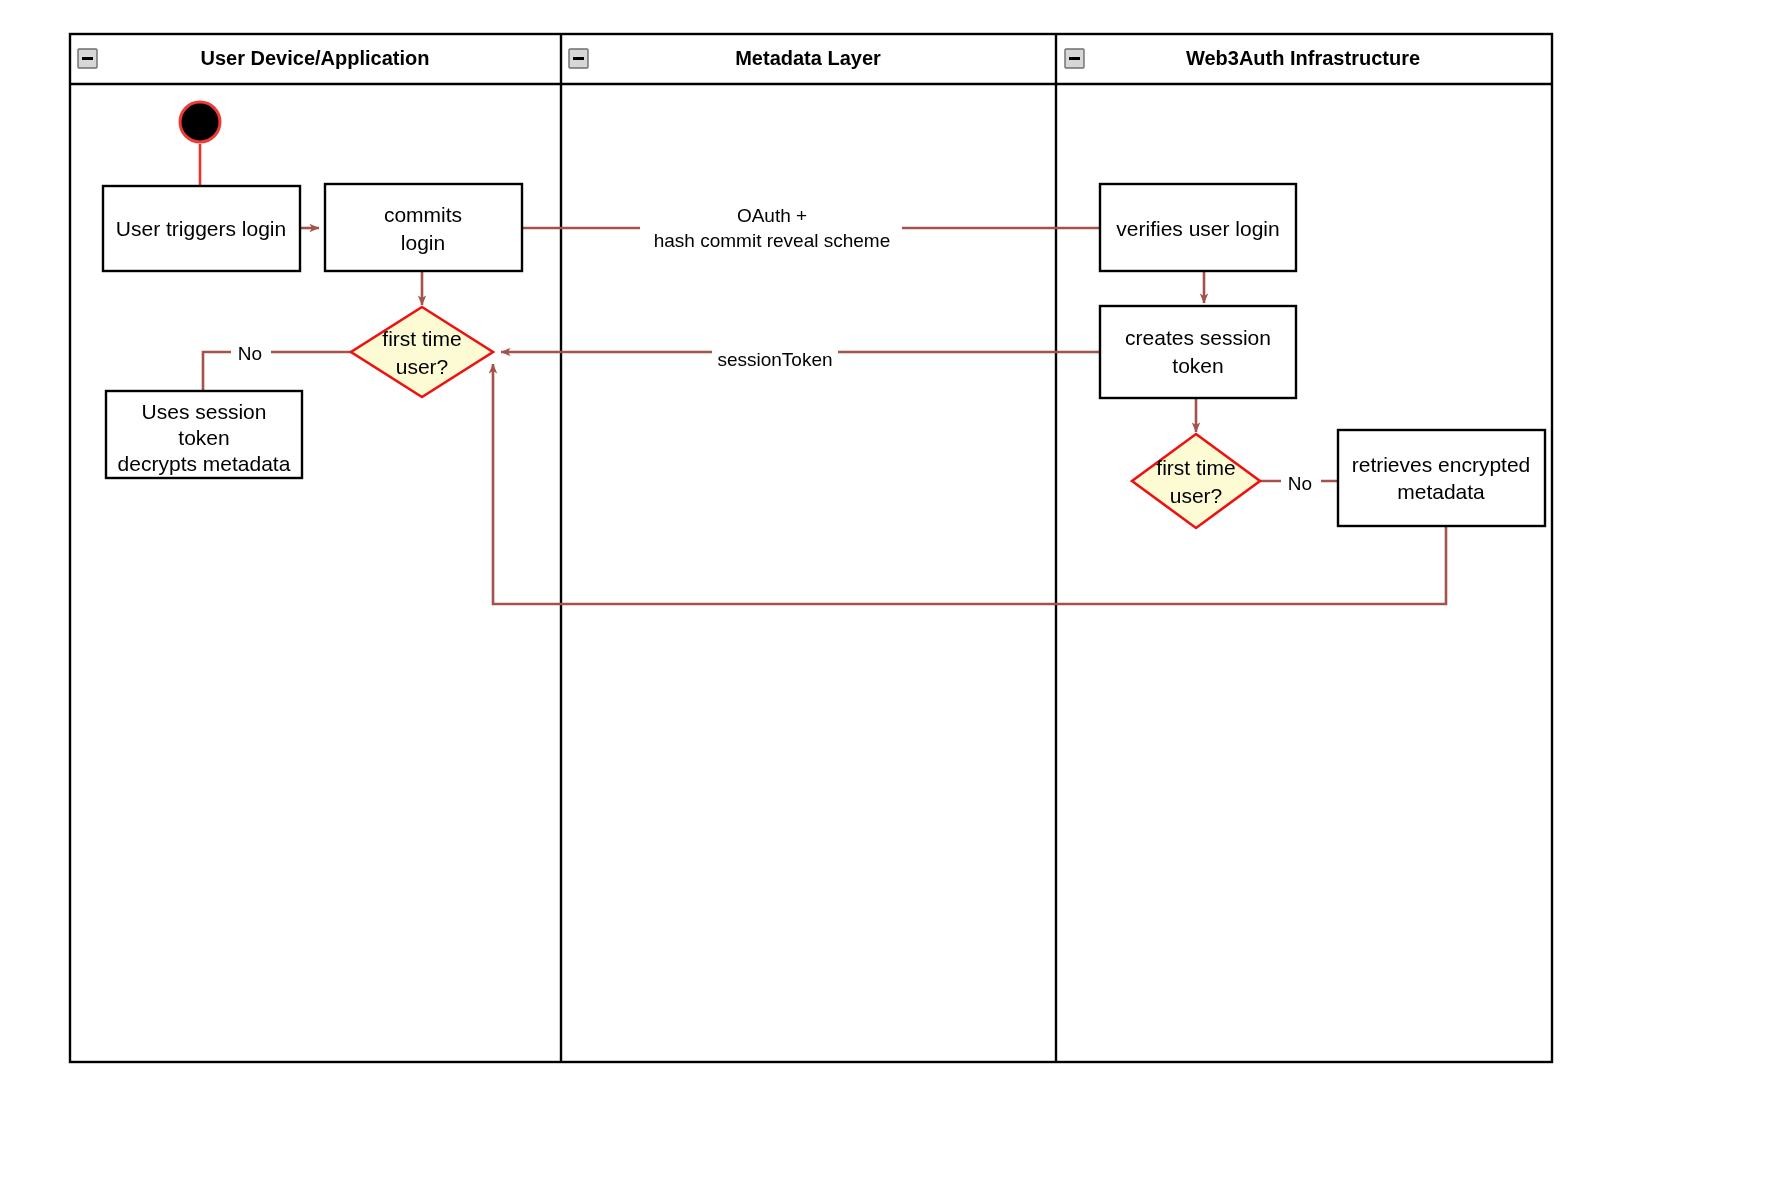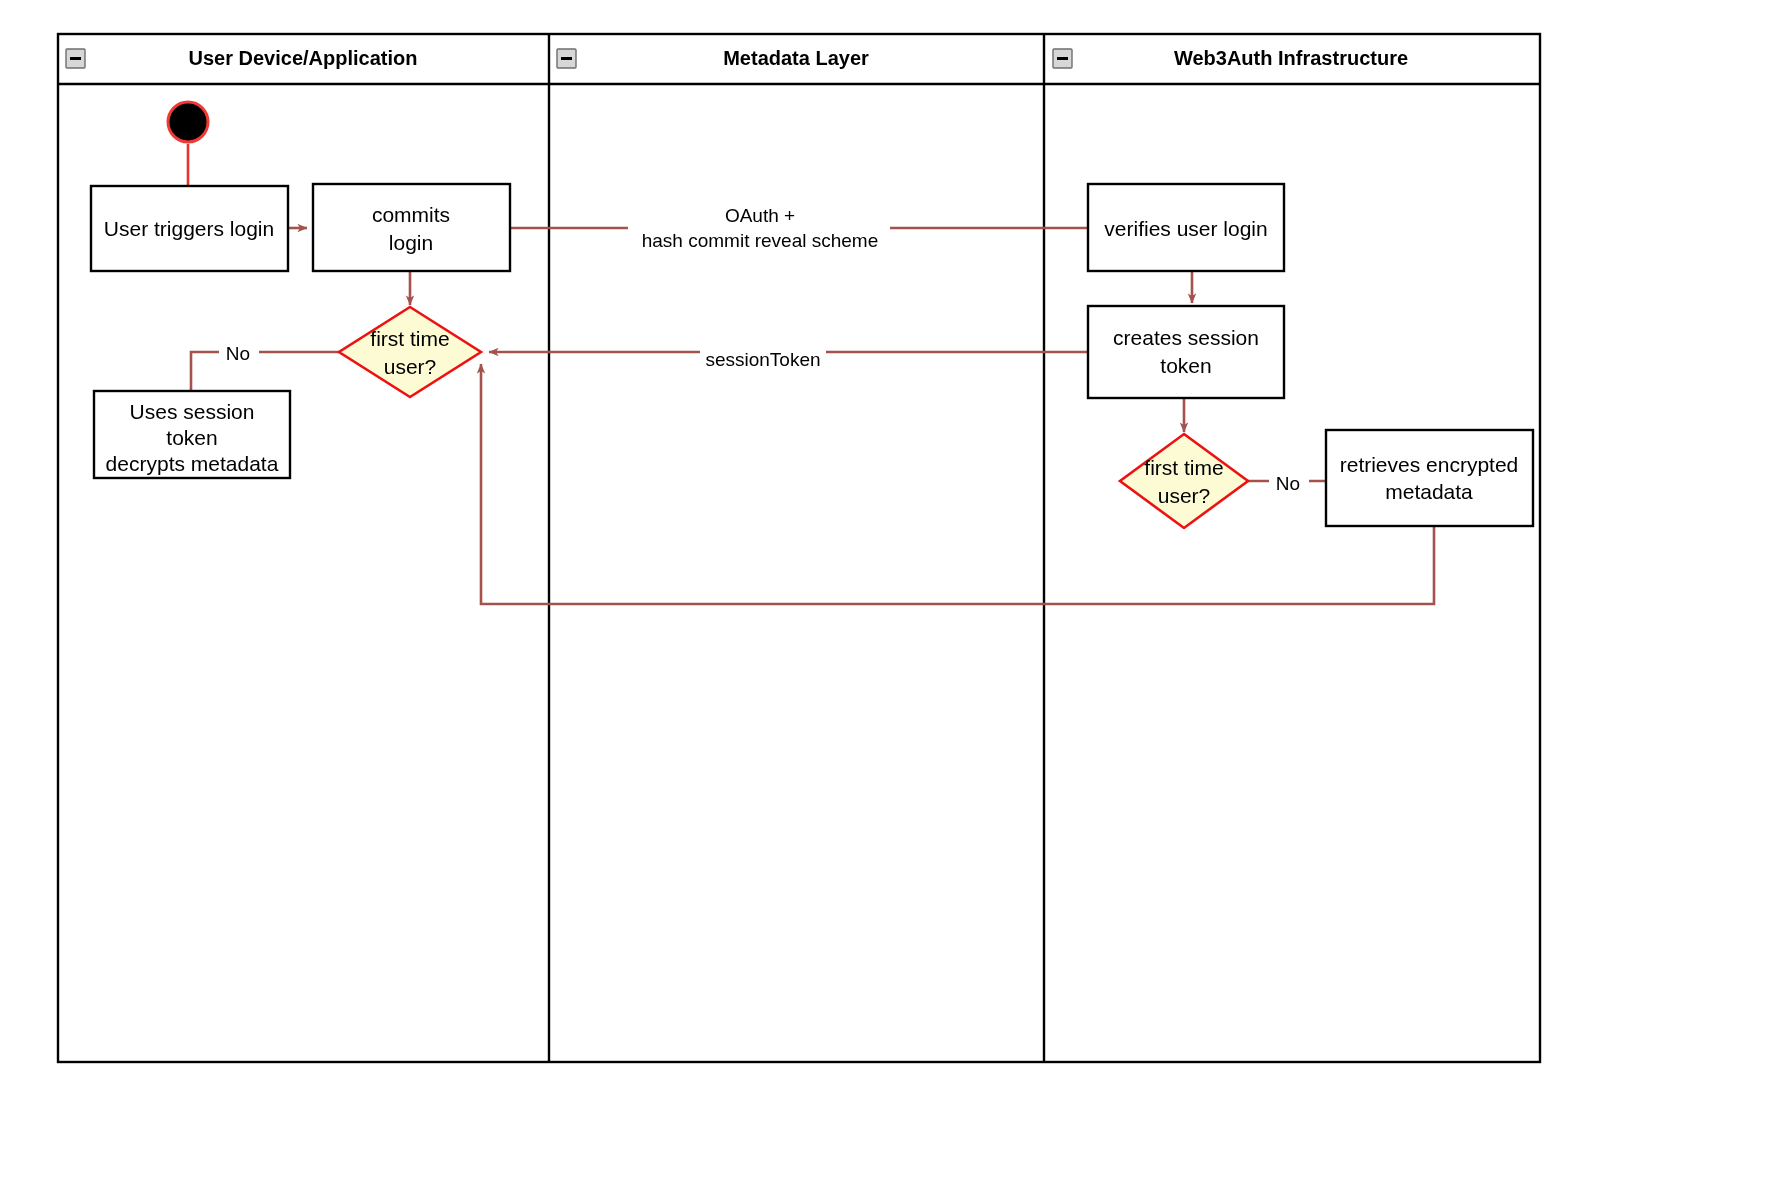--- a/index.html
+++ b/index.html
@@ -12,20 +12,21 @@
     width: 1780px;
     height: 1202px;
     font-family: "Liberation Sans", sans-serif;
     overflow: hidden;
   }
   #canvas {
     position: relative;
     width: 1560px;
     height: 1202px;
     background: #ffffff;
+    margin-left: 12px;
   }
   svg#diagram {
     position: absolute;
     left: 0;
     top: 0;
     width: 1780px;
     height: 1202px;
   }
   .lane-border {
     fill: none;

